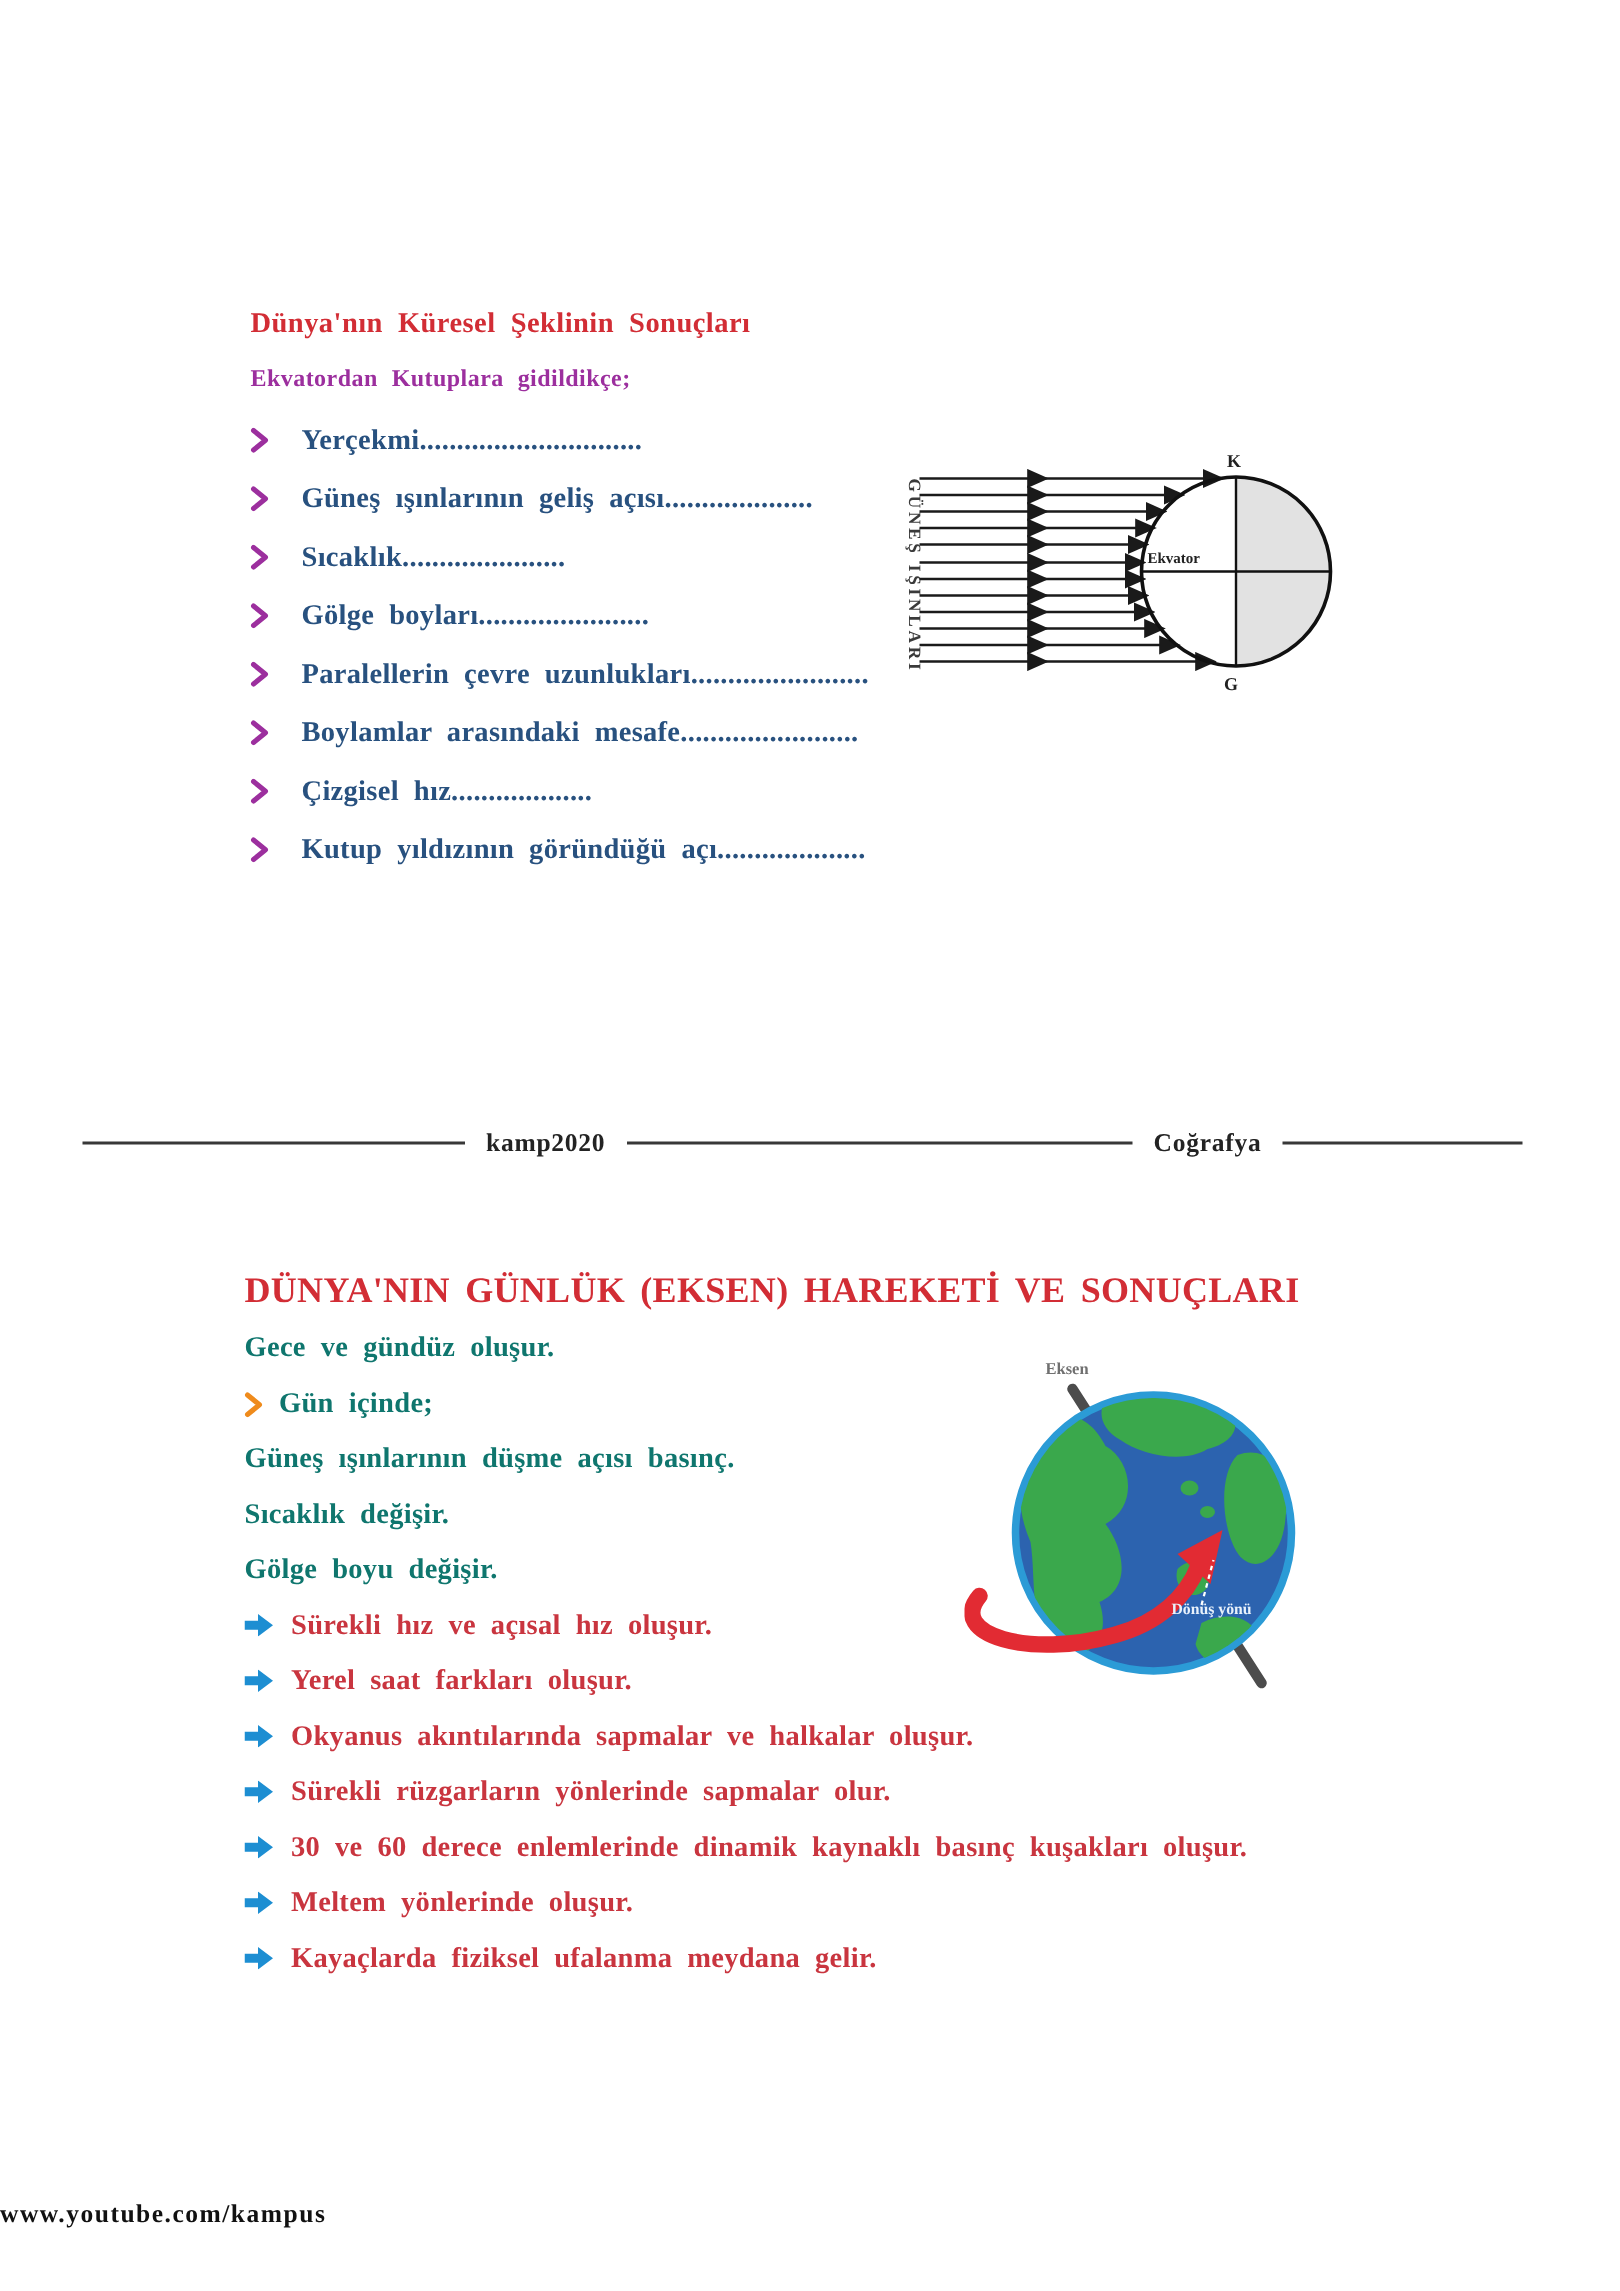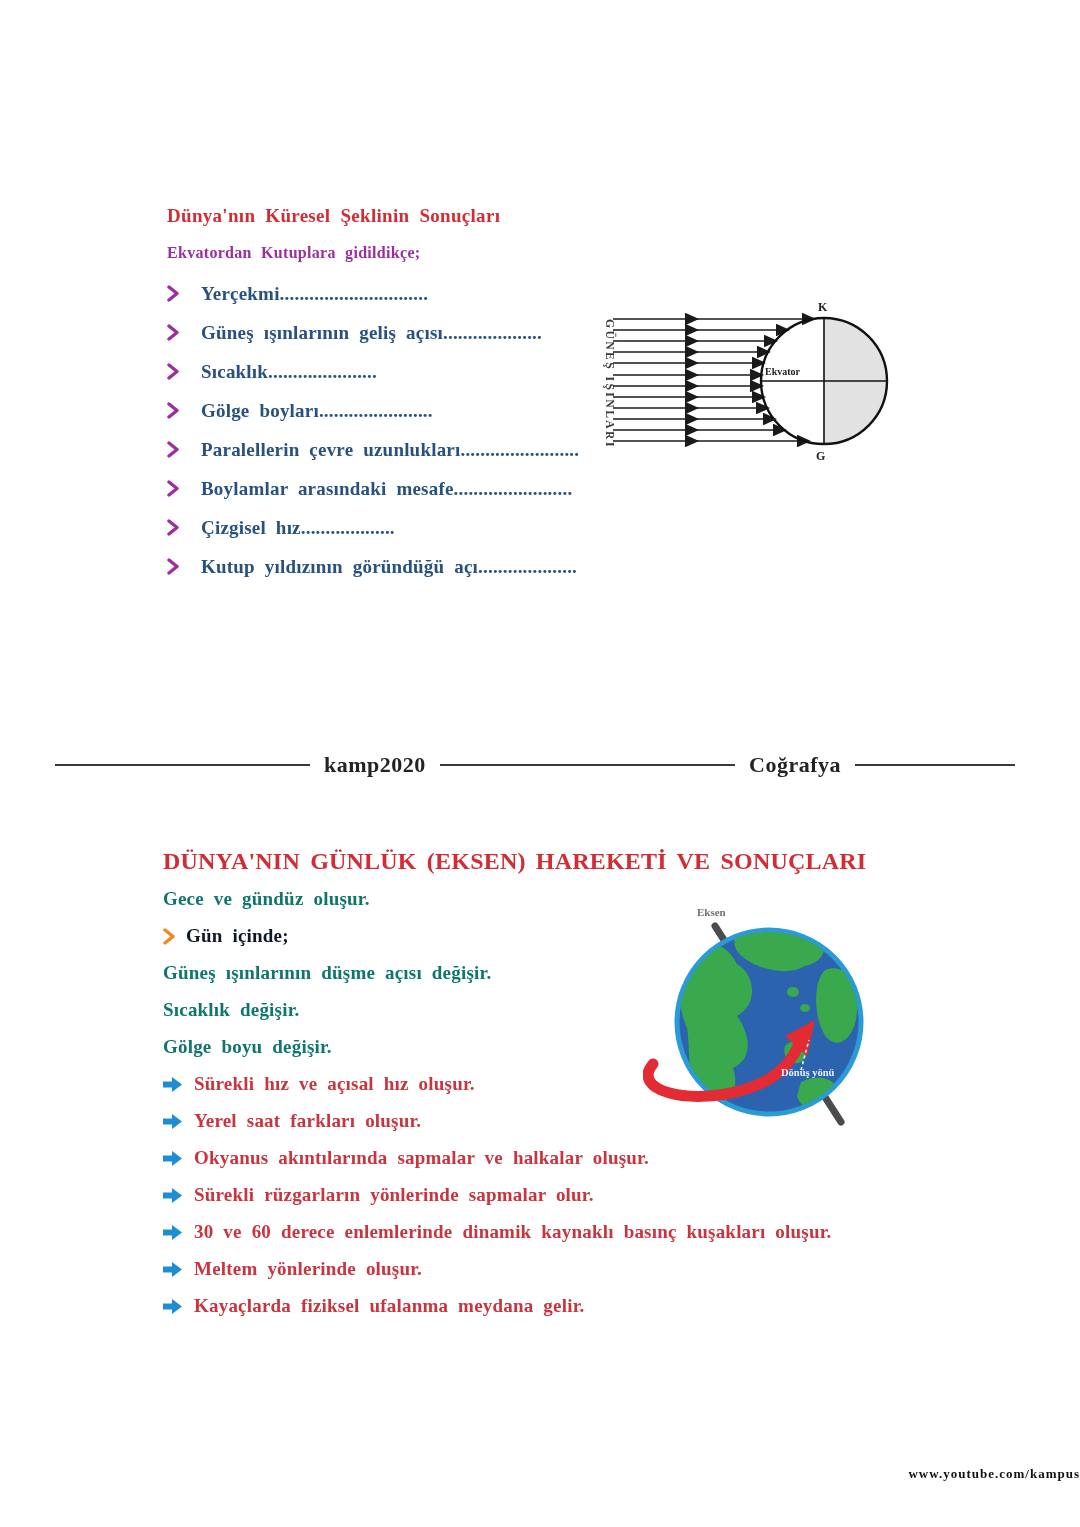--- a/index.html
+++ b/index.html
@@ -12,36 +12,36 @@
   .sec1-title{color:#d22d35;font-size:19px;font-weight:bold;letter-spacing:.3px;word-spacing:5px;}
   .sec1-sub{color:#9c2f9e;font-size:16px;font-weight:bold;letter-spacing:.3px;word-spacing:5px;margin-top:17px;}
   .sec1-list{list-style:none;margin:12px 0 0 0;padding:0;}
   .sec1-list li{display:flex;align-items:center;gap:22px;height:39px;
     color:#28517f;font-size:19px;font-weight:600;letter-spacing:.2px;word-spacing:5px;white-space:nowrap;}
   .chev{flex:0 0 auto;}
   
   .sun-diagram{position:absolute;left:588px;top:293px;}
   
   .divider{position:absolute;left:55px;top:752px;width:960px;display:flex;align-items:center;gap:14px;
-    color:#232323;font-size:22px;font-weight:600;letter-spacing:.5px;}
+    color:#232323;font-size:17px;font-weight:600;letter-spacing:.5px;}
   .dl{border-top:2px solid #383838;height:0;}
   .dl.a{width:255px;} .dl.b{flex:1;} .dl.c{width:160px;}
   
   .sec2{position:absolute;left:163px;top:848px;width:800px;}
   .sec2-title{color:#d22d35;font-size:24px;font-weight:bold;letter-spacing:.2px;word-spacing:4px;margin:0 0 12px 0;}
   .sec2 p{margin:0 0 13px 0;font-size:19px;line-height:24px;font-weight:600;letter-spacing:.2px;word-spacing:5px;}
   .p-black{color:#0f766e;}
-  .p-orange{color:#0f172a;display:flex;align-items:center;gap:11px;}
+  .p-orange{color:#0f766e;display:flex;align-items:center;gap:11px;}
   .arrow-item{color:#c9353f;}
   .arr{vertical-align:-2px;margin-right:12px;}
   
   .globe{position:absolute;left:643px;top:896px;}
   
-  .footer{position:absolute;left:0;top:1466px;width:100%;text-align:right;
-    color:#111;font-size:13px;font-weight:600;letter-spacing:1px;word-spacing:2px;}
+  .footer{position:absolute;left:0;top:1466px;width:100%;text-align:left;
+    color:#111;font-size:17px;font-weight:600;letter-spacing:1px;word-spacing:2px;}
 </style>
 </head>
 <body>
 
 <div class="page">
 
   <div class="sec1">
     <div class="sec1-title">Dünya'nın Küresel Şeklinin Sonuçları</div>
     <div class="sec1-sub">Ekvatordan Kutuplara gidildikçe;</div>
     <ul class="sec1-list">
@@ -141,21 +141,21 @@
 
   <div class="sec2">
     <div class="sec2-title">DÜNYA'NIN GÜNLÜK (EKSEN) HAREKETİ VE SONUÇLARI</div>
     <p class="p-black"><span>Gece ve gündüz oluşur.</span></p>
     <p class="p-orange">
       <svg class="chev" width="12" height="17" viewBox="0 0 12 17">
           <path d="M2,2 L10,8.5 L2,15" fill="none" stroke="#ef8b1c" stroke-width="3.4" stroke-linecap="round" stroke-linejoin="round"></path>
         </svg>
       <span>Gün içinde;</span>
     </p>
-    <p class="p-black"><span>Güneş ışınlarının düşme açısı değişir.</span></p>
+    <p class="p-black"><span>Güneş ışınlarının düşme açısı basınç.</span></p>
     <p class="p-black"><span>Sıcaklık değişir.</span></p>
     <p class="p-black"><span>Gölge boyu değişir.</span></p>
 
     <p class="arrow-item">
       <svg class="arr" width="19" height="15" viewBox="0 0 19 15">
           <path d="M0,4.5 h9 v-4.5 l10,7.5 -10,7.5 v-4.5 h-9 z" fill="#1d8ed2"></path>
         </svg><span>Sürekli hız ve açısal hız oluşur.</span>
     </p>
     <p class="arrow-item">
       <svg class="arr" width="19" height="15" viewBox="0 0 19 15">

